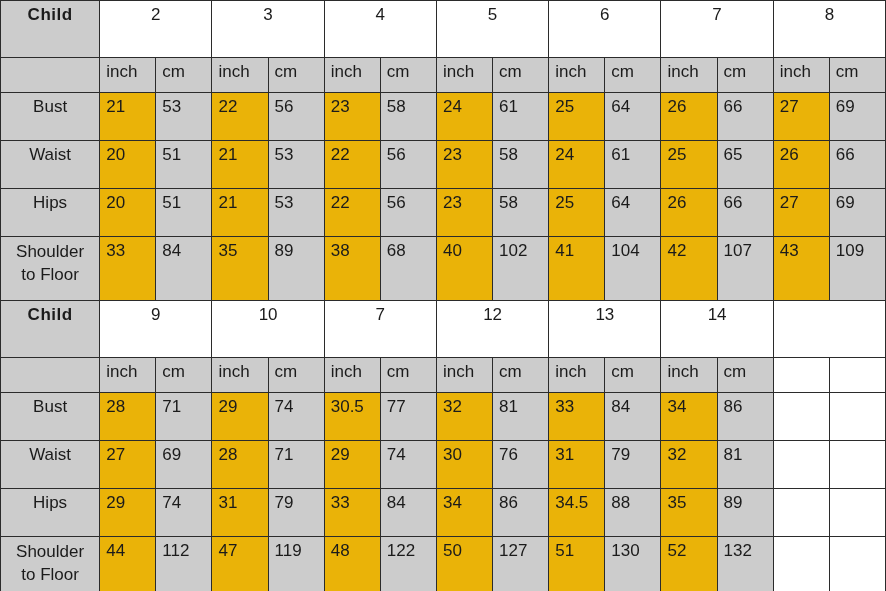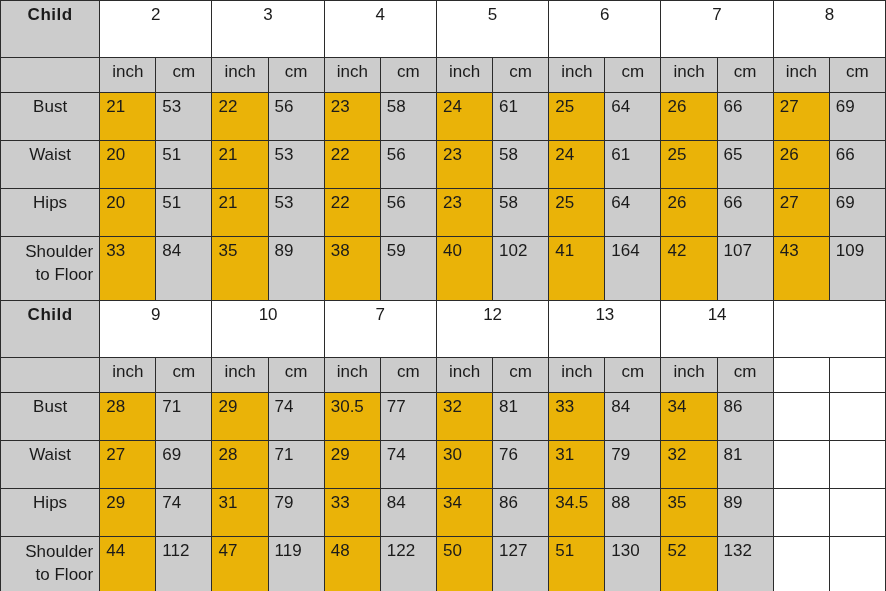--- a/index.html
+++ b/index.html
@@ -88,37 +88,36 @@
     color: #111111;
   }
   .size-num.empty { background: #ffffff; }
 
   .unit-row td {
     background: #cccccc;
     height: 26px;
     vertical-align: middle;
   }
   .unit-cell {
-    text-align: center;
     font-size: 15px;
     color: #1b1b1b;
     margin-top: 12px;
   }
   .unit-blank-white { background: #ffffff !important; }
 
   .row-label {
     background: #cccccc;
     text-align: center;
     vertical-align: top;
     font-size: 17px;
     color: #1b1b1b;
     padding-right: 12px;
   }
   .row-label.two-line {
-    text-align: right;
+    text-align: center;
     padding-right: 6px;
     line-height: 1.35;
     white-space: normal;
   }
 
   .val-white { background: #eab308; text-align: left; }
   .val-grey  { background: #cccccc; text-align: left; }
   .val-blank-white { background: #ffffff; }
 
   .h-data  { height: 48px; }
@@ -235,25 +234,25 @@
         <td class="val-grey">69</td>
       </tr>
 
       <tr class="h-data2">
         <td class="row-label two-line"><span>Shoulder</span><br><span>to Floor</span></td>
         <td class="val-white">33</td>
         <td class="val-grey">84</td>
         <td class="val-white">35</td>
         <td class="val-grey">89</td>
         <td class="val-white">38</td>
-        <td class="val-grey">59</td>
+        <td class="val-grey">68</td>
         <td class="val-white">40</td>
         <td class="val-grey">102</td>
         <td class="val-white">41</td>
-        <td class="val-grey">164</td>
+        <td class="val-grey">104</td>
         <td class="val-white">42</td>
         <td class="val-grey">107</td>
         <td class="val-white">43</td>
         <td class="val-grey">109</td>
       </tr>
 
       <tr class="h-head">
         <td class="lbl-head">Child</td>
         <td class="size-num" colspan="2">9</td>
         <td class="size-num" colspan="2">10</td>

